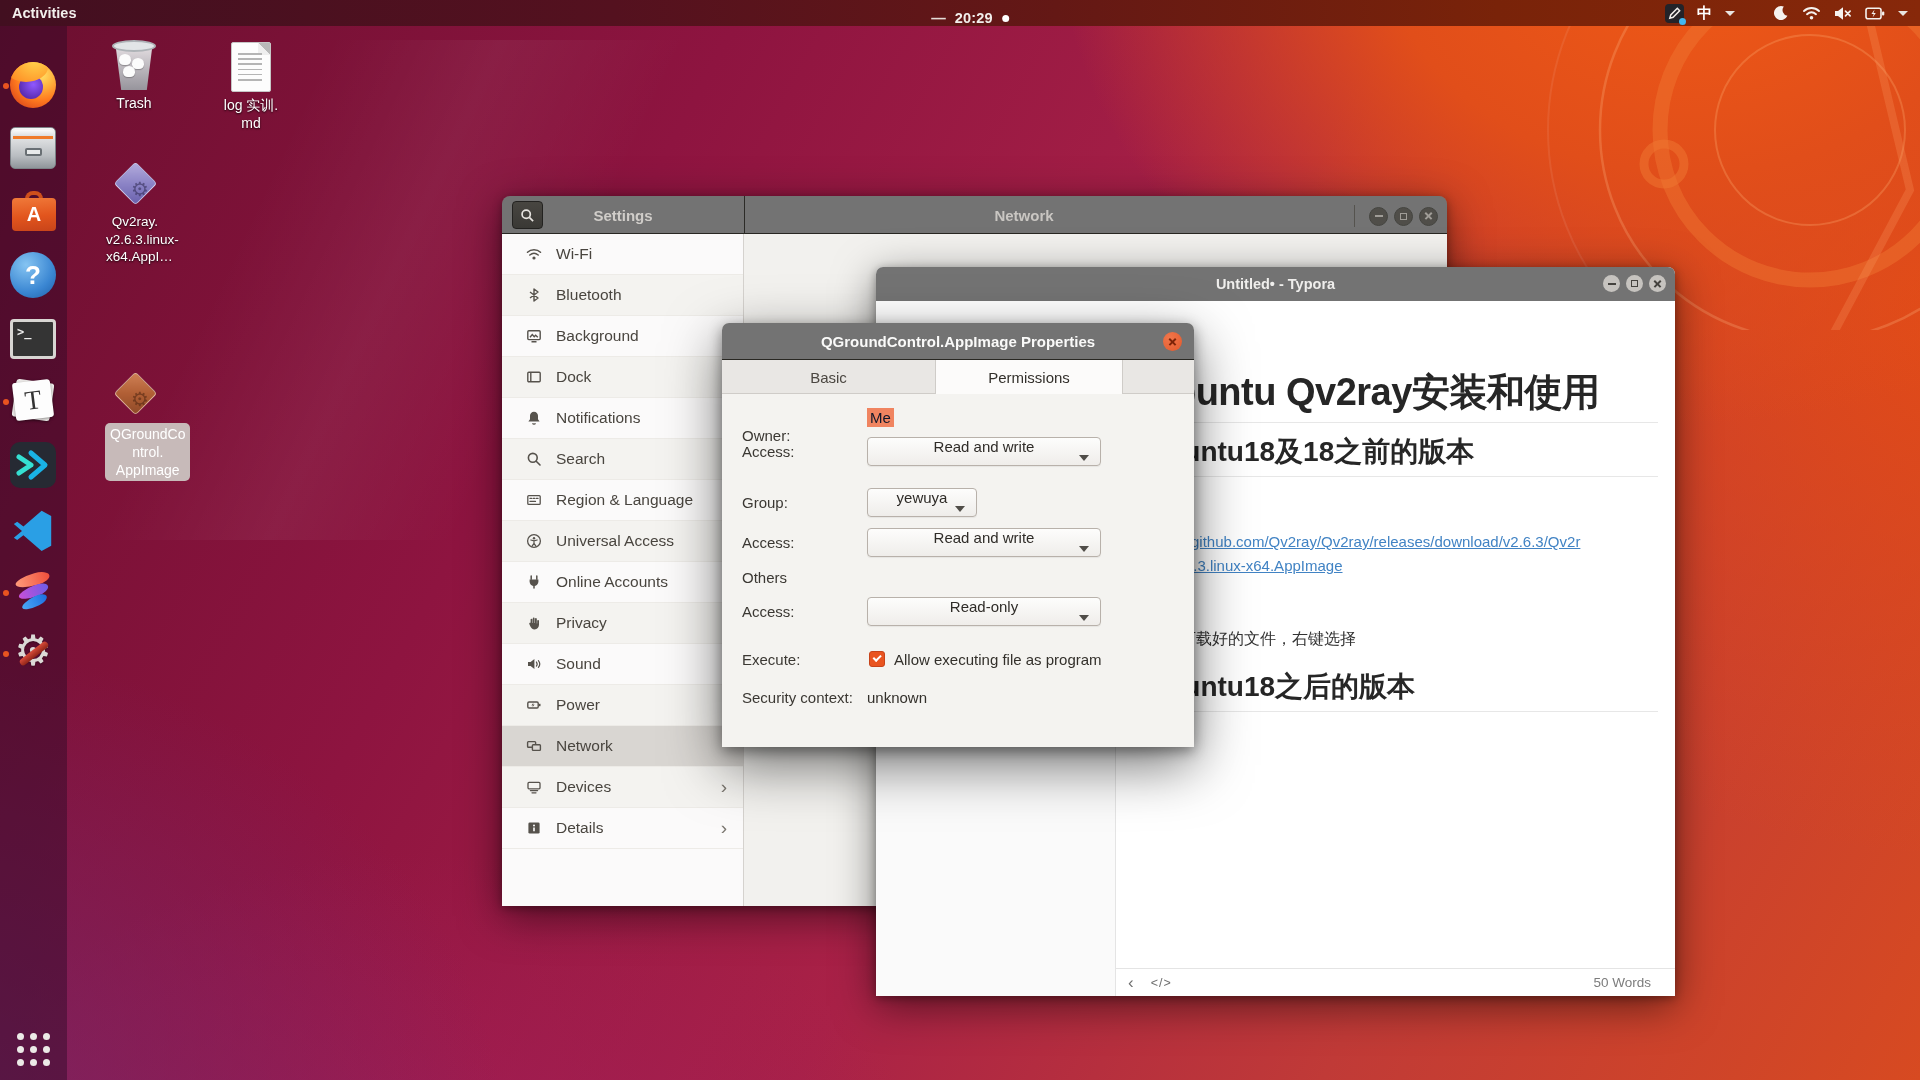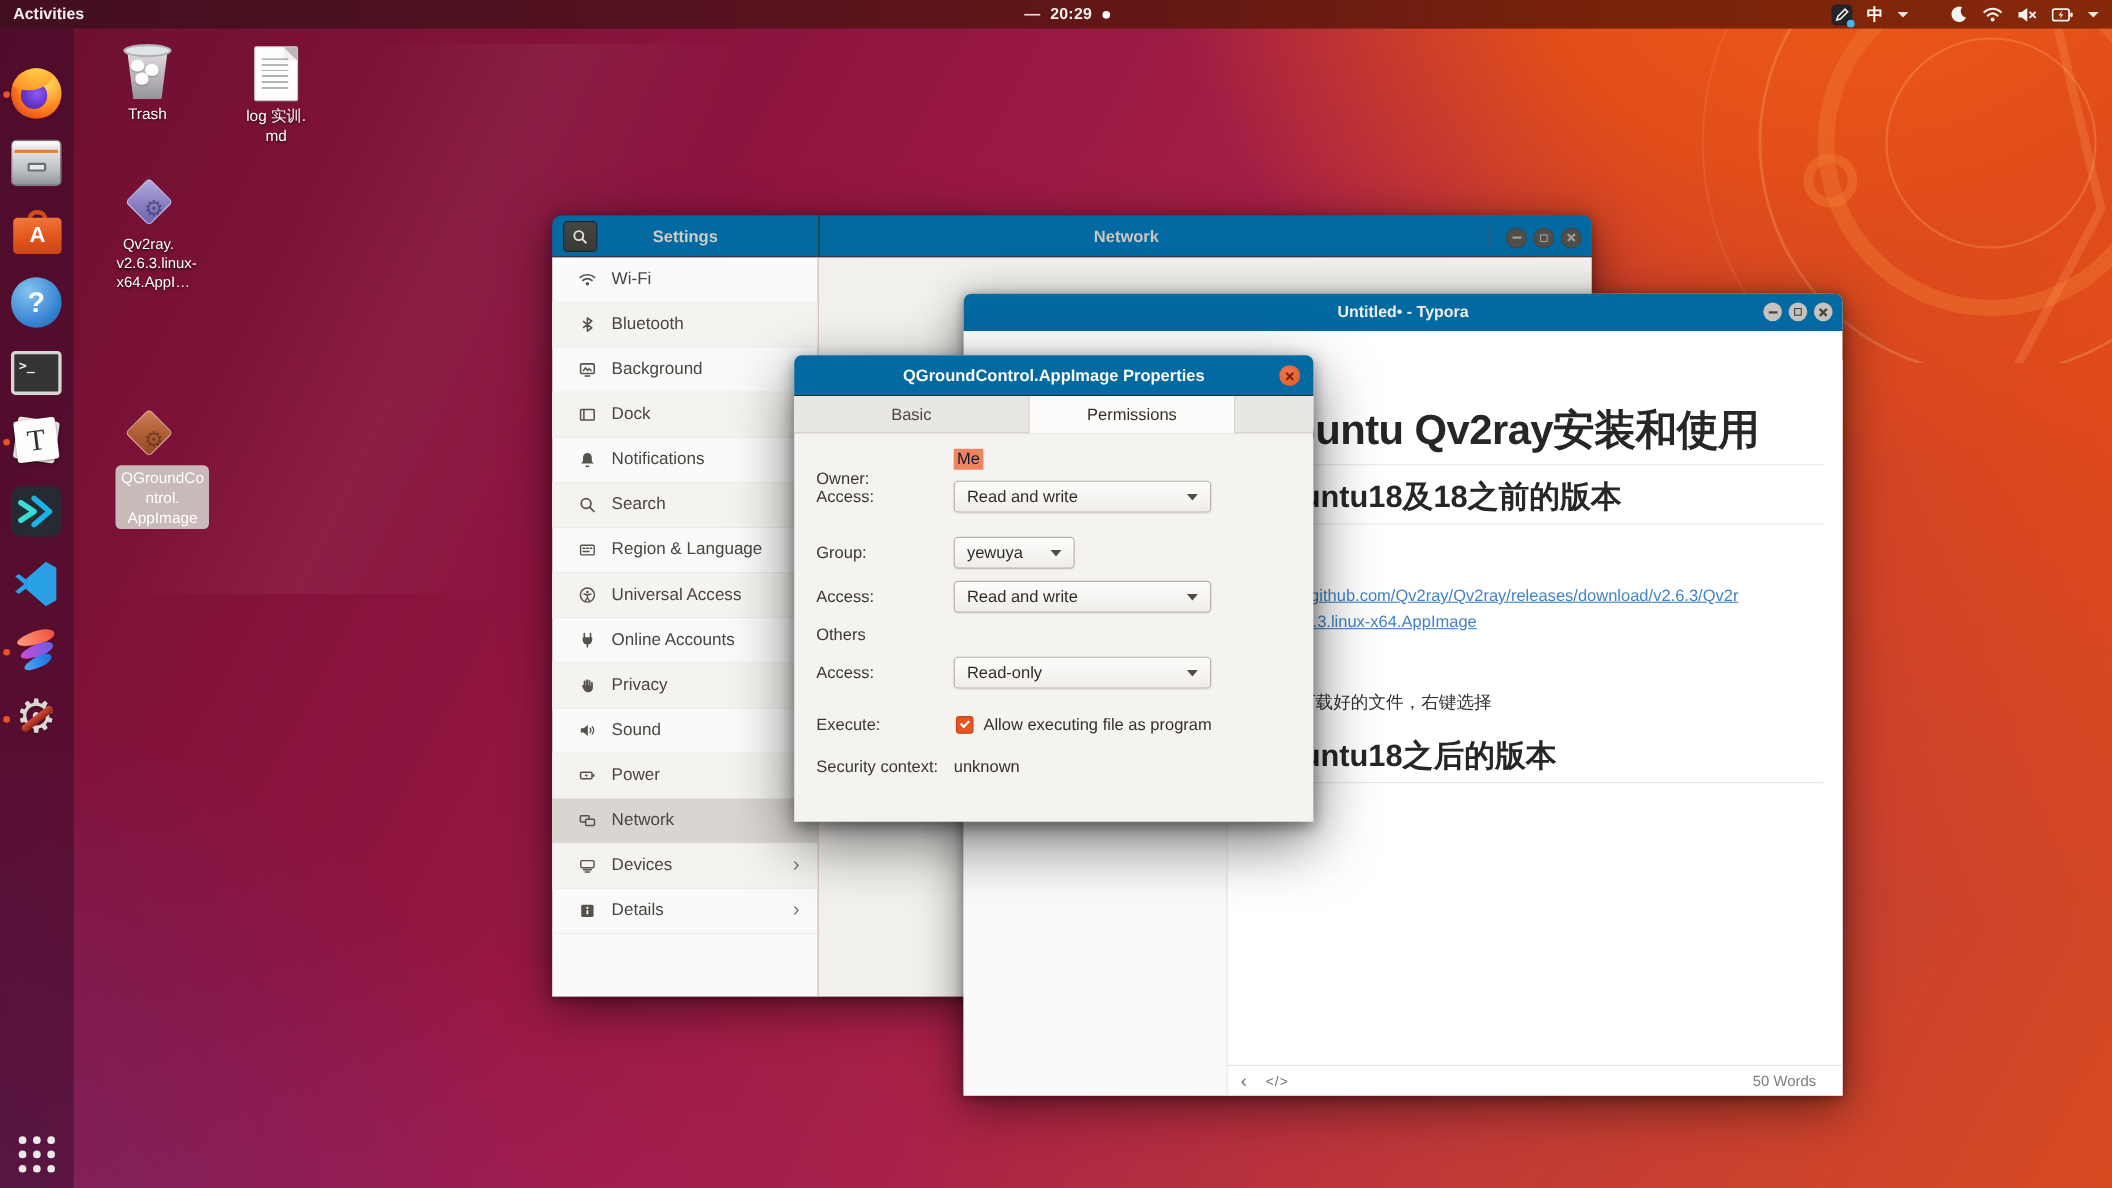--- a/index.html
+++ b/index.html
@@ -15,21 +15,21 @@
       radial-gradient(1000px 820px at -6% 106%, #7c2565 0%, rgba(124,37,101,0) 62%),
       radial-gradient(820px 640px at 22% 118%, rgba(163,30,92,.85) 0%, rgba(163,30,92,0) 66%),
       linear-gradient(118deg, #6b0f2f 0%, #8e1440 30%, #a92147 55%, #c03a37 76%, #d74a21 100%); }
   #wallpaper .streak { position:absolute; left:-100px; top:40px; width:1200px; height:500px;
     background:linear-gradient(115deg, rgba(255,255,255,0) 30%, rgba(255,255,255,.05) 42%, rgba(255,255,255,0) 55%); }
   #rings { position:absolute; right:0; top:0; }
 
   
   #topbar { position:absolute; left:0; top:0; width:1920px; height:26px; z-index:60;
     background:linear-gradient(90deg,#420f20 0%,#54111f 32%,#641815 55%,#792309 78%,#87280a 100%);
-    display:flex; align-items:center; color:#f2efec; font-size:14.5px; }
+    display:flex; align-items:flex-end; color:#f2efec; font-size:14.5px; }
   #activities { font-weight:bold; padding:0 12px; height:100%; display:flex; align-items:center; }
   #clock { position:absolute; left:50%; transform:translateX(-50%); margin-left:10px;
     display:flex; align-items:center; gap:9px; }
   #clock .dash { color:#e4ddd8; font-weight:bold; }
   #clock .time { font-weight:bold; letter-spacing:.2px; }
   #clock .dot { width:7px; height:7px; border-radius:50%; background:#fff; }
   #tray { position:absolute; right:12px; top:0; height:26px; display:flex; align-items:center; gap:13px; }
   .caret { width:0; height:0; border-left:5px solid transparent; border-right:5px solid transparent;
     border-top:5px solid #e9e5e1; }
   #im-chip { position:relative; width:19px; height:19px; background:#232329; border-radius:4px; }
@@ -129,21 +129,21 @@
   .ic-dia { position:relative; width:56px; height:50px; margin:0 auto; }
   .ic-dia .sq { position:absolute; left:13px; top:5px; width:31px; height:31px; border-radius:4px;
     transform:rotate(45deg); border:1px solid rgba(255,255,255,.45); }
   .ic-dia.purple .sq { background:linear-gradient(135deg,#b3acdd 0%,#8c84c6 50%,#6a61ad 100%); }
   .ic-dia.orange .sq { background:linear-gradient(135deg,#cf8055 0%,#b15f35 50%,#8f4a28 100%); }
   .ic-dia .gg { position:absolute; left:24px; top:14px; font-size:20px; opacity:.55; color:#2e2850; }
   .ic-dia.orange .gg { color:#4d2410; }
 
   
   .win { position:absolute; box-shadow:0 10px 42px rgba(0,0,0,.5), 0 2px 10px rgba(0,0,0,.35); }
-  .hbar { background:#0369a1; }
+  .hbar { background:#737373; }
   .wctl { display:flex; align-items:center; gap:6px; }
   .cbtn { width:19px; height:19px; border-radius:50%; display:flex; align-items:center;
     justify-content:center; position:relative; }
   .cbtn .mn { width:8px; height:2px; background:currentColor; }
   .cbtn .mx { width:7px; height:7px; border:1.5px solid currentColor; }
   .cbtn .cl1,.cbtn .cl2 { position:absolute; width:9px; height:1.8px; background:currentColor; }
   .cbtn .cl1 { transform:rotate(45deg);} .cbtn .cl2 { transform:rotate(-45deg);}
   .dark-ctl { background:#504e49; color:#a09d97; border:1px solid #454540; }
   .lite-ctl { background:#c6c3bf; color:#45433f; }
 
@@ -214,21 +214,21 @@
   #tab-basic { position:absolute; left:0; top:0; width:213px; height:34px; display:flex;
     align-items:center; justify-content:center; font-size:15px; color:#4b4741; }
   #tab-perms { position:absolute; left:213px; top:0; width:188px; height:34px; background:#fcfbfa;
     border-left:1px solid #cfccc8; border-right:1px solid #cfccc8; display:flex; align-items:center;
     justify-content:center; font-size:15px; color:#33302b; }
   .plabel { position:absolute; left:20px; font-size:15px; color:#3b3833; }
   .pvalue { position:absolute; left:145px; font-size:15px; color:#33302b; }
   #me-chip { background:#f08460; color:#0f172a; padding:1px 3px; }
   .dd { position:absolute; left:145px; height:29px; border:1px solid #b8b1aa; border-radius:4px;
     background:linear-gradient(#fdfdfc,#efedea); display:flex; align-items:center; padding:0 11px;
-    font-size:15px; color:#2f2c28; box-shadow:0 1px 1px rgba(0,0,0,.06); }
+    font-size:15px; color:#2f2c28; box-shadow:0 1px 1px rgba(0,0,0,.06);flex-direction:column; }
   .dd .arr { margin-left:auto; width:0; height:0; border-left:5px solid transparent;
     border-right:5px solid transparent; border-top:6px solid #504d48; }
   .dd.wide { width:234px; } .dd.narrow { width:110px; }
   #chk { position:absolute; left:147px; width:16px; height:16px; background:#e95420;
     border:1px solid #c7431a; border-radius:3px; }
   #chk i { position:absolute; left:3px; top:3px; width:8px; height:4.5px;
     border-left:2px solid #fff; border-bottom:2px solid #fff; transform:rotate(-45deg); }
   #exec-lbl { position:absolute; left:172px; font-size:15px; color:#33302b; }
 
   svg { display:block; }

